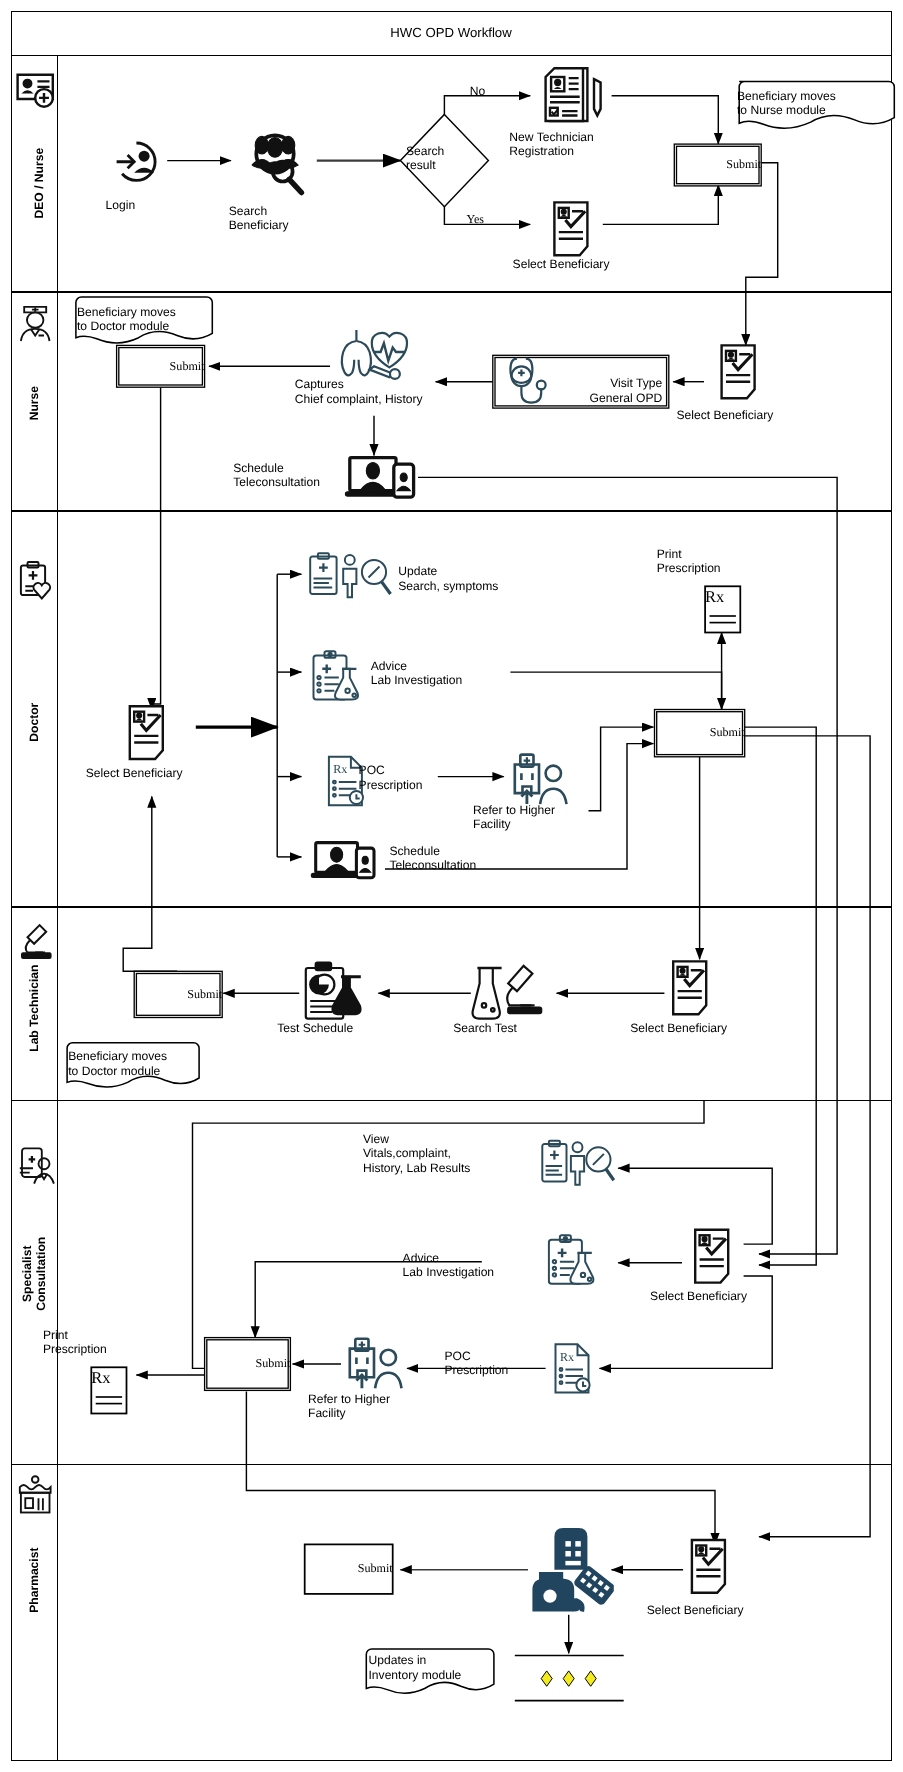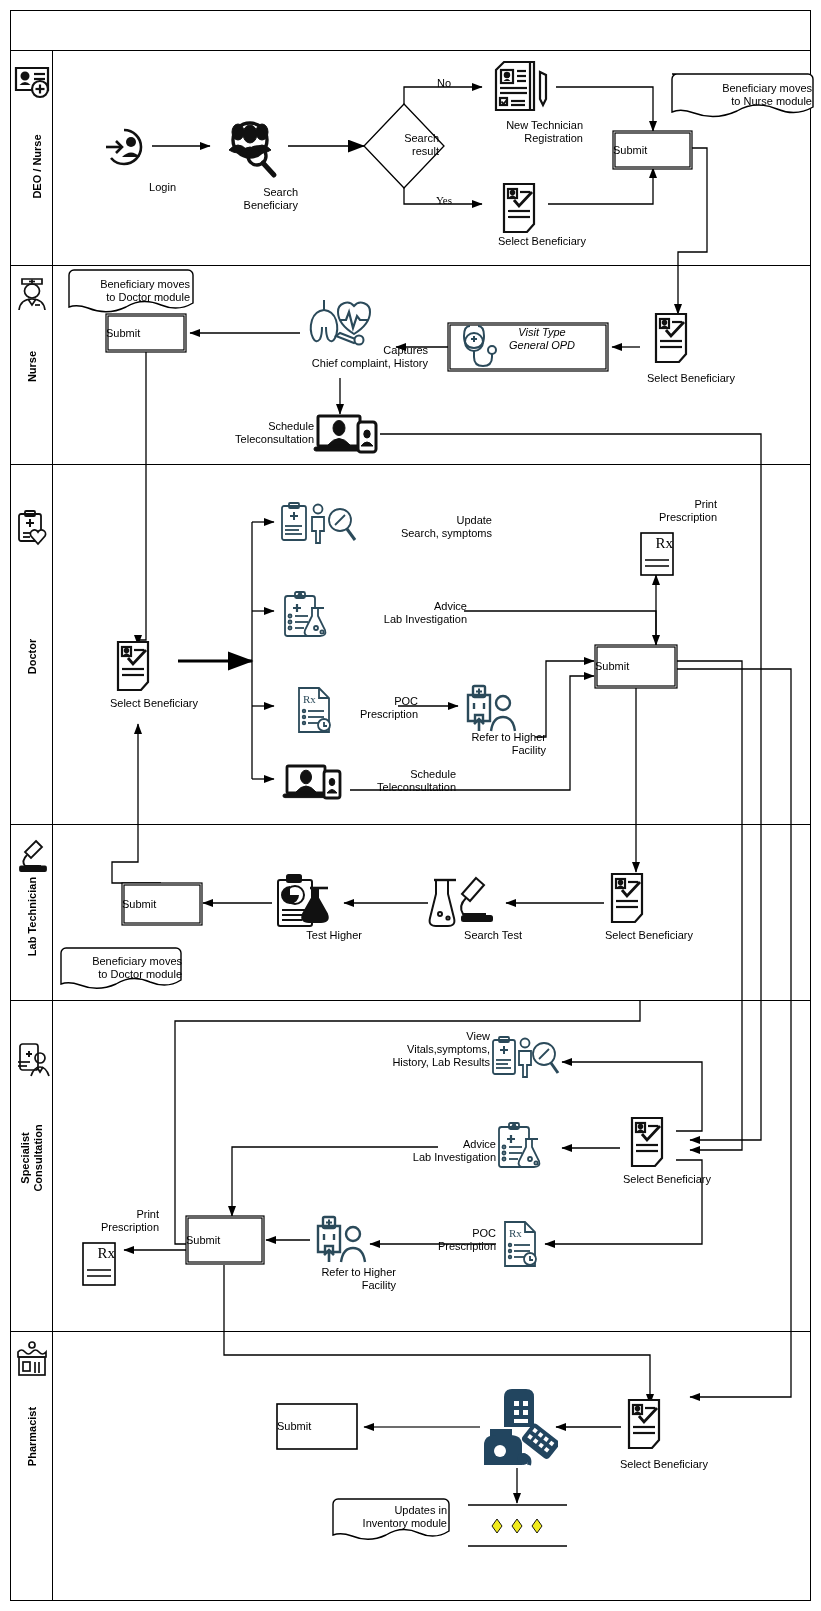--- a/index.html
+++ b/index.html
@@ -1,26 +1,26 @@
 <!DOCTYPE html>
 <html><head>
 <meta charset="utf-8">
 <title>HWC OPD Workflow</title>
 <style>
   html,body{margin:0;padding:0;background:#ffffff;}
   body{font-family:"Liberation Sans",sans-serif;}
   #page{position:relative;width:821px;height:1611px;overflow:hidden;background:#fff;}
   svg#canvas{position:absolute;left:0;top:0;width:821px;height:1611px;}
   .lbl{position:absolute;font-family:"Liberation Sans",sans-serif;font-size:11px;color:#000;
-       text-align:right;line-height:13px;white-space:pre-line;}
+       text-align:left;line-height:13px;white-space:pre-line;}
   .lane-name{position:absolute;font-family:"Liberation Sans",sans-serif;font-size:11px;
        font-weight:bold;color:#000;text-align:center;
        transform-origin:center center;white-space:pre-line;line-height:13px;}
-  .boxtext{position:absolute;font-size:11px;text-align:left;color:#000;
-       font-family:Liberation Sans, sans-serif;}
+  .boxtext{position:absolute;font-size:11px;text-align:right;color:#000;
+       font-family:Liberation Serif, serif;}
   .title{position:absolute;font-size:12px;text-align:center;color:#000;
        font-family:"Liberation Sans",sans-serif;}
   .icon{position:absolute;}
   .icon svg{display:block;}
 </style>
 </head>
 <body>
 
 <div id="page">
 
@@ -203,20 +203,21 @@
 
   <g stroke="#000" fill="#fff" stroke-width="1.6">
     <rect x="83" y="1243" width="32" height="42"></rect>
   </g>
   <g stroke="#000" stroke-width="1.5">
     <line x1="87" y1="1270" x2="111" y2="1270"></line>
     <line x1="87" y1="1276" x2="111" y2="1276"></line>
   </g>
 </svg>
 
+<div class="title" style="left:10px;top:23px;width:800px;">HWC OPD Workflow</div>
 
 <div class="lane-name" style="left:-13px;top:160px;width:100px;transform:rotate(-90deg);">DEO / Nurse</div>
 <div class="lane-name" style="left:-18px;top:360px;width:100px;transform:rotate(-90deg);">Nurse</div>
 <div class="lane-name" style="left:-18px;top:650px;width:100px;transform:rotate(-90deg);">Doctor</div>
 <div class="lane-name" style="left:-18px;top:910px;width:100px;transform:rotate(-90deg);">Lab Technician</div>
 <div class="lane-name" style="left:-18px;top:1145px;width:100px;transform:rotate(-90deg);">Specialist
 Consultation</div>
 <div class="lane-name" style="left:-18px;top:1430px;width:100px;transform:rotate(-90deg);">Pharmacist</div>
 
 <div class="icon" style="left:12px;top:62px;">
@@ -652,21 +653,21 @@
 <div class="lbl" style="left:466px;top:235px;width:120px;">Select Beneficiary</div>
 <div class="boxtext" style="left:613px;top:144px;width:79px;">Submit</div>
 <div class="lbl" style="left:670px;top:82px;width:142px;">Beneficiary moves
 to Nurse module</div>
 
 <div class="lbl" style="left:70px;top:278px;width:120px;">Beneficiary moves
 to Doctor module</div>
 <div class="boxtext" style="left:106px;top:327px;width:80px;">Submit</div>
 <div class="lbl" style="left:268px;top:344px;width:160px;">Captures
 Chief complaint, History</div>
-<div class="lbl" style="left:482px;top:326px;width:120px;text-align:center;font-style:italic;">Visit Type
+<div class="lbl" style="left:482px;top:343px;width:120px;text-align:right;">Visit Type
 General OPD</div>
 <div class="lbl" style="left:615px;top:372px;width:120px;">Select Beneficiary</div>
 <div class="lbl" style="left:212px;top:420px;width:102px;">Schedule
 Teleconsultation</div>
 
 <div class="lbl" style="left:78px;top:697px;width:120px;">Select Beneficiary</div>
 <div class="lbl" style="left:362px;top:514px;width:130px;">Update
 Search, symptoms</div>
 <div class="lbl" style="left:337px;top:600px;width:130px;">Advice
 Lab Investigation</div>
@@ -675,28 +676,28 @@
 <div class="lbl" style="left:430px;top:731px;width:116px;">Refer to Higher
 Facility</div>
 <div class="lbl" style="left:354px;top:768px;width:102px;">Schedule
 Teleconsultation</div>
 <div class="boxtext" style="left:595px;top:660px;width:82px;">Submit</div>
 <div class="lbl" style="left:597px;top:498px;width:120px;">Print
 Prescription</div>
 <div class="lbl" style="left:641px;top:537px;width:32px;font-size:15px;font-family:'Liberation Serif',serif;">Rx</div>
 
 <div class="boxtext" style="left:122px;top:898px;width:80px;">Submit</div>
-<div class="lbl" style="left:252px;top:929px;width:110px;">Test Higher</div>
+<div class="lbl" style="left:252px;top:929px;width:110px;">Test Schedule</div>
 <div class="lbl" style="left:412px;top:929px;width:110px;">Search Test</div>
 <div class="lbl" style="left:573px;top:929px;width:120px;">Select Beneficiary</div>
 <div class="lbl" style="left:62px;top:955px;width:120px;">Beneficiary moves
 to Doctor module</div>
 
 <div class="lbl" style="left:330px;top:1030px;width:160px;">View
-Vitals,symptoms,
+Vitals,complaint,
 History, Lab Results</div>
 <div class="lbl" style="left:366px;top:1138px;width:130px;">Advice
 Lab Investigation</div>
 <div class="lbl" style="left:591px;top:1173px;width:120px;">Select Beneficiary</div>
 <div class="lbl" style="left:404px;top:1227px;width:92px;">POC
 Prescription</div>
 <div class="lbl" style="left:280px;top:1266px;width:116px;">Refer to Higher
 Facility</div>
 <div class="boxtext" style="left:186px;top:1234px;width:78px;">Submit</div>
 <div class="lbl" style="left:39px;top:1208px;width:120px;">Print

